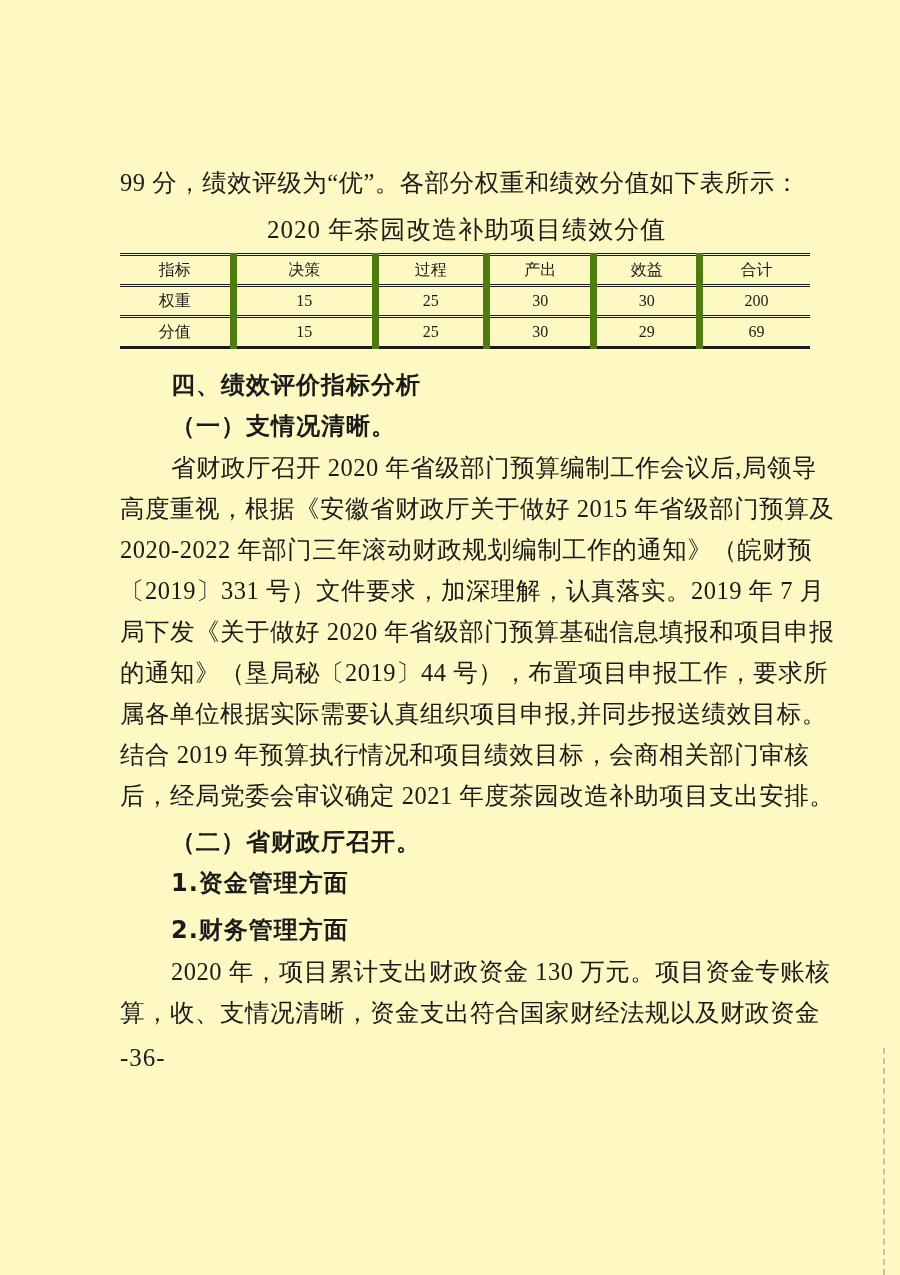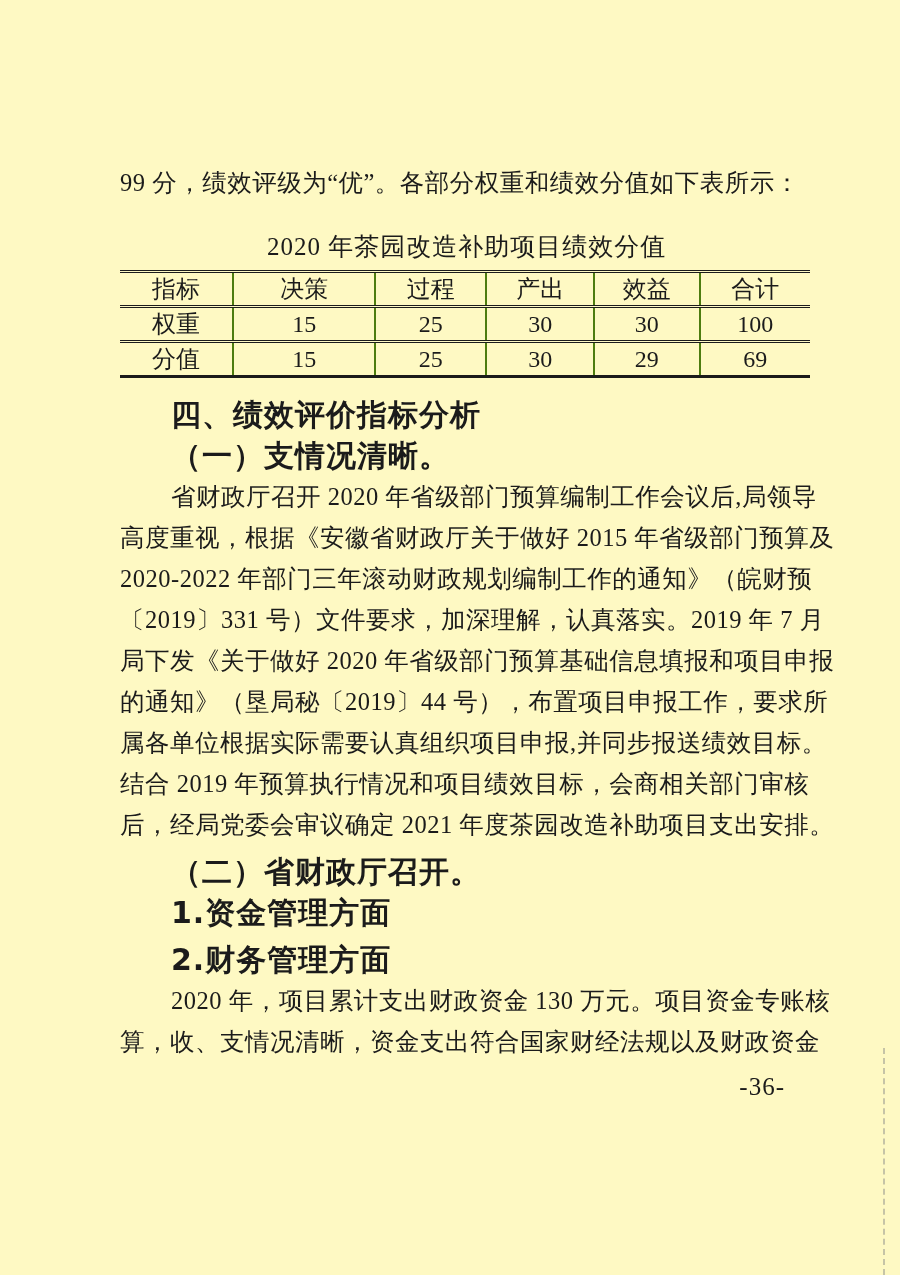--- a/index.html
+++ b/index.html
@@ -16,72 +16,72 @@
   }
   .line {
     font-size: 24.5px;
     line-height: 41px;
     white-space: nowrap;
     letter-spacing: 0.5px;
   }
   .indent { padding-left: 51px; }
   .intro-line { height: 41px; }
   .table-title {
-    margin-top: 23px;
+    margin-top: 6px;
     height: 41px;
     text-align: center;
     font-size: 25px;
     line-height: 41px;
     letter-spacing: 1px;
   }
   table.score-table {
     margin-top: 3px;
     width: 690px;
     border-collapse: collapse;
     table-layout: fixed;
     border-top: 3px double #1b1b1b;
     border-bottom: 3px solid #1b1b1b;
-    font-size: 24px;
+    font-size: 16px;
   }
   table.score-table th, table.score-table td {
     height: 31px;
     text-align: center;
     vertical-align: middle;
     font-weight: normal;
     padding: 0;
   }
   table.score-table th + th, table.score-table td + td {
-    border-left: 2px solid #4d7c0f;
+    border-left: 7px solid #4d7c0f;
   }
   table.score-table thead th { border-bottom: 3px double #1b1b1b; }
   table.score-table tbody tr:first-child td { border-bottom: 3px double #1b1b1b; }
   table.score-table col:nth-child(1) { width: 16.4%; }
   table.score-table col:nth-child(2) { width: 20.6%; }
   table.score-table col:nth-child(3) { width: 16.1%; }
   table.score-table col:nth-child(4) { width: 15.6%; }
   table.score-table col:nth-child(5) { width: 15.3%; }
   table.score-table col:nth-child(6) { width: 16.0%; }
   .h-sans {
     font-family: "DejaVu Sans", "Liberation Sans", sans-serif;
     font-weight: 700;
-    font-size: 30px;
+    font-size: 24px;
     line-height: 41px;
     height: 41px;
     padding-left: 51px;
     letter-spacing: 1px;
     white-space: nowrap;
   }
   .h-section { margin-top: 16px; }
   .h-gap { margin-top: 6px; }
   .page-number {
     margin-top: 4px;
     height: 41px;
     font-size: 25px;
     line-height: 41px;
-    text-align: right;
+    text-align: left;
     padding-right: 28px;
     letter-spacing: 1px;
   }
   .scan-edge-line {
     position: absolute;
     left: 883px;
     top: 1048px;
     height: 227px;
     width: 0;
     border-left: 2px dashed rgba(130,130,130,0.45);
@@ -115,21 +115,21 @@
         <th>合计</th>
       </tr>
     </thead>
     <tbody>
       <tr>
         <td>权重</td>
         <td>15</td>
         <td>25</td>
         <td>30</td>
         <td>30</td>
-        <td>100</td>
+        <td>200</td>
       </tr>
       <tr>
         <td>分值</td>
         <td>15</td>
         <td>25</td>
         <td>30</td>
         <td>29</td>
         <td>69</td>
       </tr>
     </tbody>

